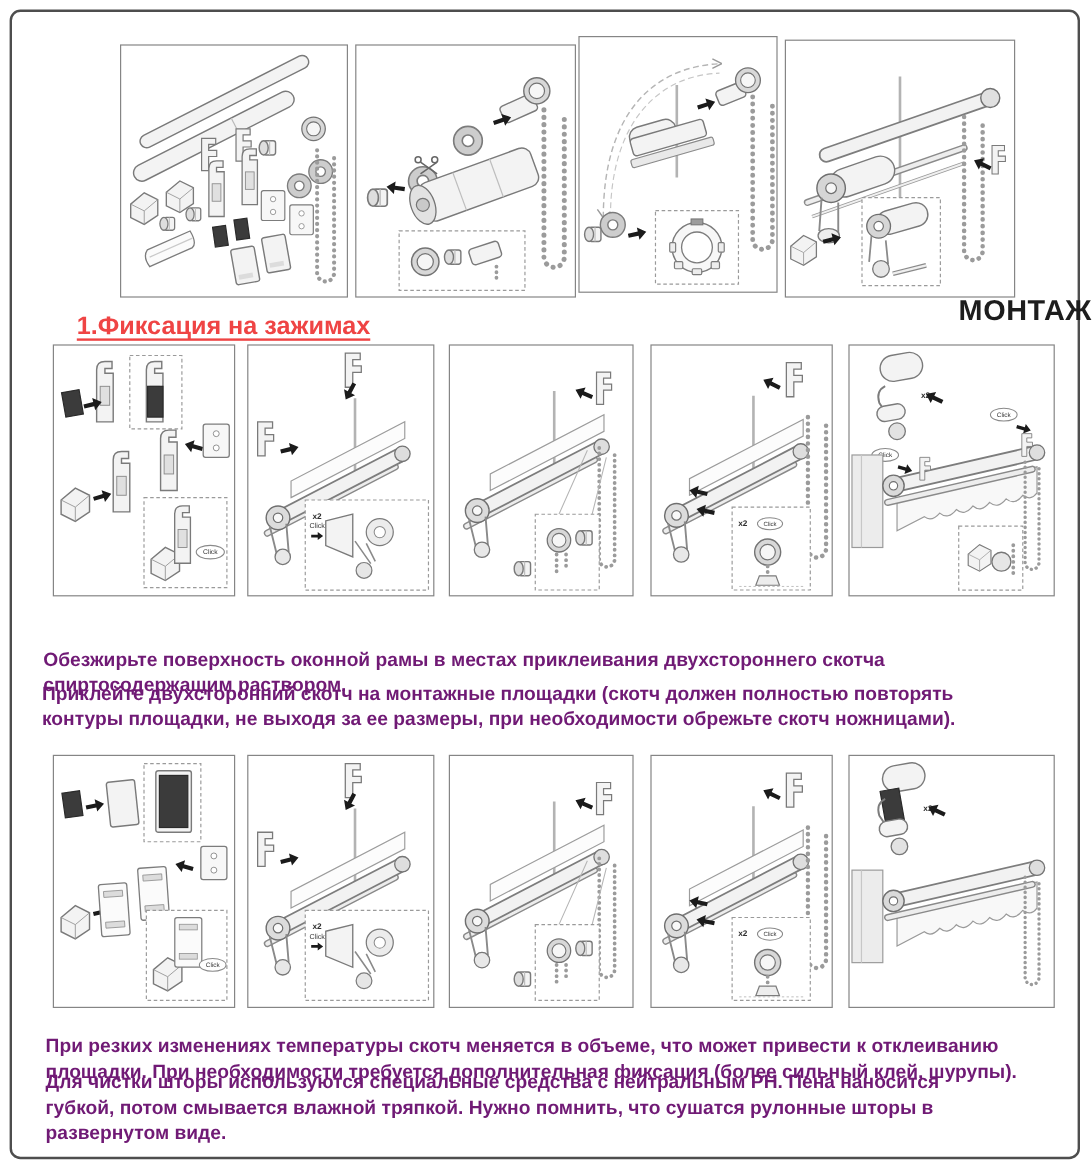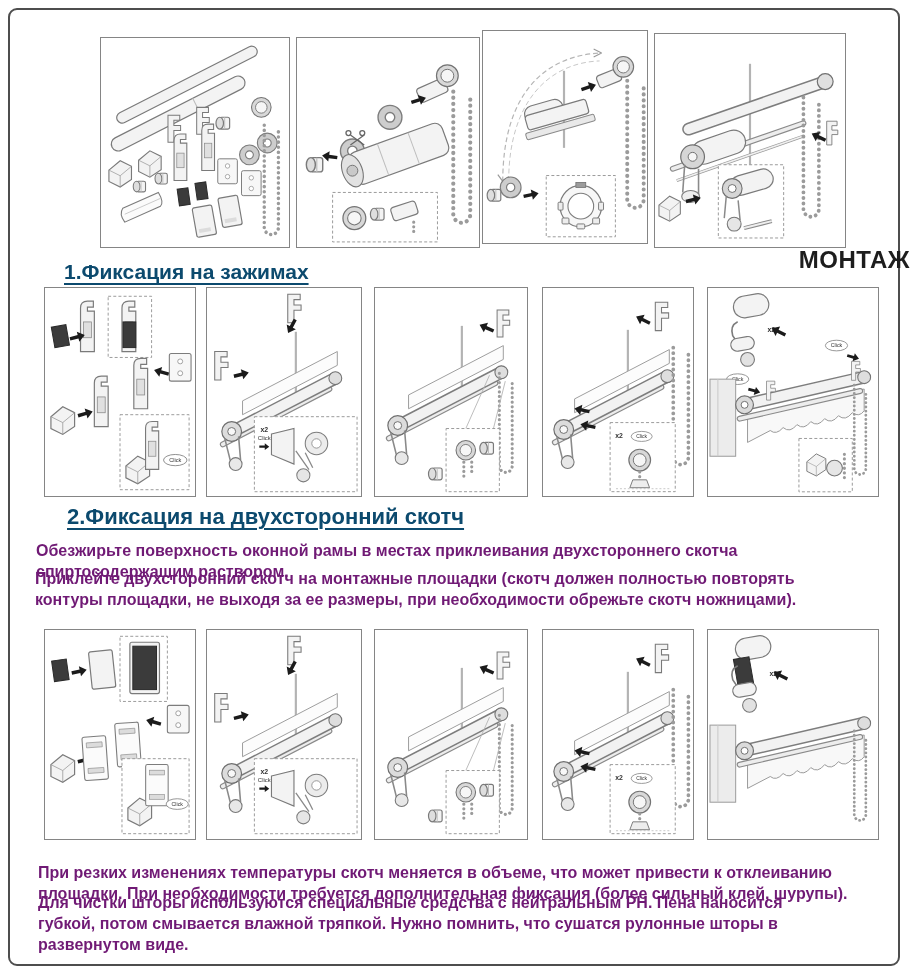--- a/index.html
+++ b/index.html
@@ -4,21 +4,21 @@
 <style>
   html,body{margin:0;padding:0;background:#ffffff;}
   .page{position:relative;width:910px;height:977px;background:#fff;overflow:hidden;
         font-family:"Liberation Sans",sans-serif;color:#262626;}
   .page-frame{position:absolute;left:8px;top:8px;width:892px;height:958px;
         border:2px solid #4e4e4e;border-radius:9px;pointer-events:none;box-sizing:border-box;}
   .panel{position:absolute;background:#fff;border:1.5px solid #858585;box-sizing:border-box;}
   .panel svg{width:100%;height:100%;display:block;}
   .h-montazh{position:absolute;left:0;top:246px;width:910px;margin:0;text-align:right;
         font-size:24px;font-weight:700;letter-spacing:.5px;color:#1d1d1d;}
-  .h-sec{position:absolute;margin:0;font-weight:700;color:#0c4a6e;
+  .h-sec{position:absolute;margin:0;font-weight:700;color:#ef4444;
         text-decoration:underline;text-decoration-thickness:2px;text-underline-offset:4px;}
   #sec1-h{left:64px;top:260px;font-size:21px;}
   #sec2-h{left:67px;top:504px;font-size:22px;}
   .para{position:absolute;margin:0;font-weight:700;font-size:16px;line-height:21px;color:#701a75;}
   #para-1{left:36px;top:540px;width:762px;}
   #para-2{left:35px;top:568px;width:806px;}
   #para-3{left:38px;top:847px;width:824px;margin-top:15px;}
   #para-4{left:38px;top:892px;width:800px;}
   
   .fill-light{fill:#f3f3f3;stroke:#7a7a7a;stroke-width:1.2;}
@@ -371,21 +371,20 @@
       <use href="#g-cassette" transform="translate(2,72)"></use>
       <use href="#g-hookbracket" transform="translate(58,94) scale(.6)"></use>
       <use href="#g-hookbracket" transform="translate(144,74) scale(.6)"></use>
       <rect x="92" y="152" width="54" height="54" class="dash"></rect>
       <use href="#g-corner" transform="translate(100,166) scale(.8)"></use>
       <circle cx="128" cy="182" r="8" fill="#e6e6e6" stroke="#777" stroke-width="1.1"></circle>
       <path class="chain" d="M138,168 v26"></path>
     </svg>
   </section>
 
-  <h2 id="sec2-h" class="h-sec">2.Фиксация на двухсторонний скотч</h2>
   <p class="para" id="para-1">Обезжирьте поверхность оконной рамы в местах приклеивания двухстороннего скотча спиртосодержащим раствором.</p>
   <p class="para" id="para-2">Приклейте двухсторонний скотч на монтажные площадки (скотч должен полностью повторять контуры площадки, не выходя за ее размеры, при необходимости обрежьте скотч ножницами).</p>
 
   <section class="panel" style="left:44px;top:629px;width:152px;height:211px">
     <svg viewBox="0 0 152 211">
       <rect x="8" y="30" width="15" height="21" class="fill-dark" transform="rotate(-8 15 40)"></rect>
       <use href="#g-arrow" transform="translate(26,38) rotate(-12)"></use>
       <g transform="translate(44,22) rotate(-6)">
           <rect width="24" height="38" rx="2" class="fill-light"></rect>
         </g>

